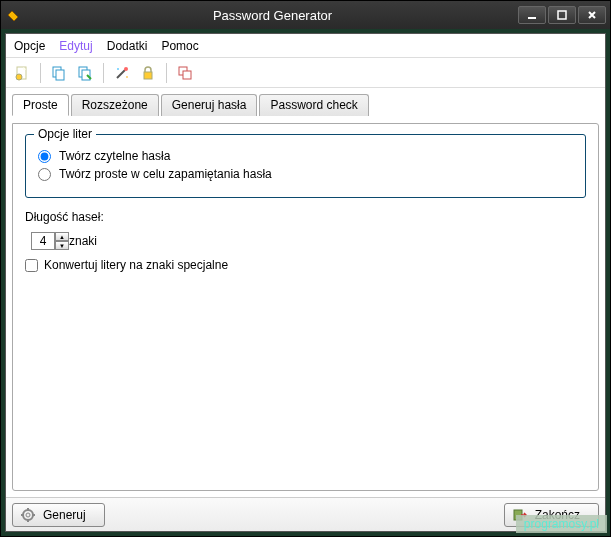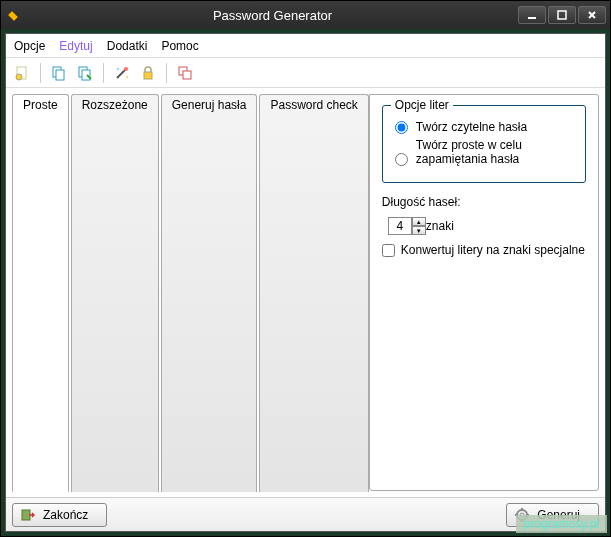--- a/index.html
+++ b/index.html
@@ -71,21 +71,22 @@
   width: 20px; height: 20px;
   display: flex; align-items: center; justify-content: center;
   cursor: pointer;
   border-radius: 2px;
 }
 .toolbar .sep { width: 1px; height: 20px; background: #ccc; margin: 0 2px; }
 .content {
   flex: 1;
   padding: 6px;
   display: flex;
-  flex-direction: row;
+  flex-direction: column;
+  gap: 8px;
 }
 .tabs {
   display: flex;
   gap: 2px;
   margin-bottom: -1px;
   position: relative;
   z-index: 2;
 }
 .tab {
   padding: 3px 10px;
@@ -322,33 +323,33 @@
           </div>
         </div>
 
       </div>
     </div>
 
     <div class="footer">
       <div class="btn">
         <span>
             <svg width="14" height="14">
-              <rect x="1" y="2" width="8" height="10" fill="#8a5" stroke="#573"></rect>
-              <path d="M8 7 L13 7 M11 5 L13 7 L11 9" stroke="#c33" stroke-width="1.5" fill="none"></path>
-            </svg>
-          </span>
-        <span>Zakończ</span>
-      </div>
-      <div class="btn">
-        <span>
-            <svg width="14" height="14">
               <circle cx="7" cy="7" r="5" fill="none" stroke="#888" stroke-width="2"></circle>
               <circle cx="7" cy="7" r="2" fill="#eee" stroke="#888"></circle>
               <path d="M7 0 L7 3 M7 11 L7 14 M0 7 L3 7 M11 7 L14 7" stroke="#888" stroke-width="2"></path>
             </svg>
           </span>
         <span>Generuj</span>
       </div>
+      <div class="btn">
+        <span>
+            <svg width="14" height="14">
+              <rect x="1" y="2" width="8" height="10" fill="#8a5" stroke="#573"></rect>
+              <path d="M8 7 L13 7 M11 5 L13 7 L11 9" stroke="#c33" stroke-width="1.5" fill="none"></path>
+            </svg>
+          </span>
+        <span>Zakończ</span>
+      </div>
     </div>
   </div>
 
   <div class="watermark">programosy.pl</div>
 </div>
 
 </body></html>

